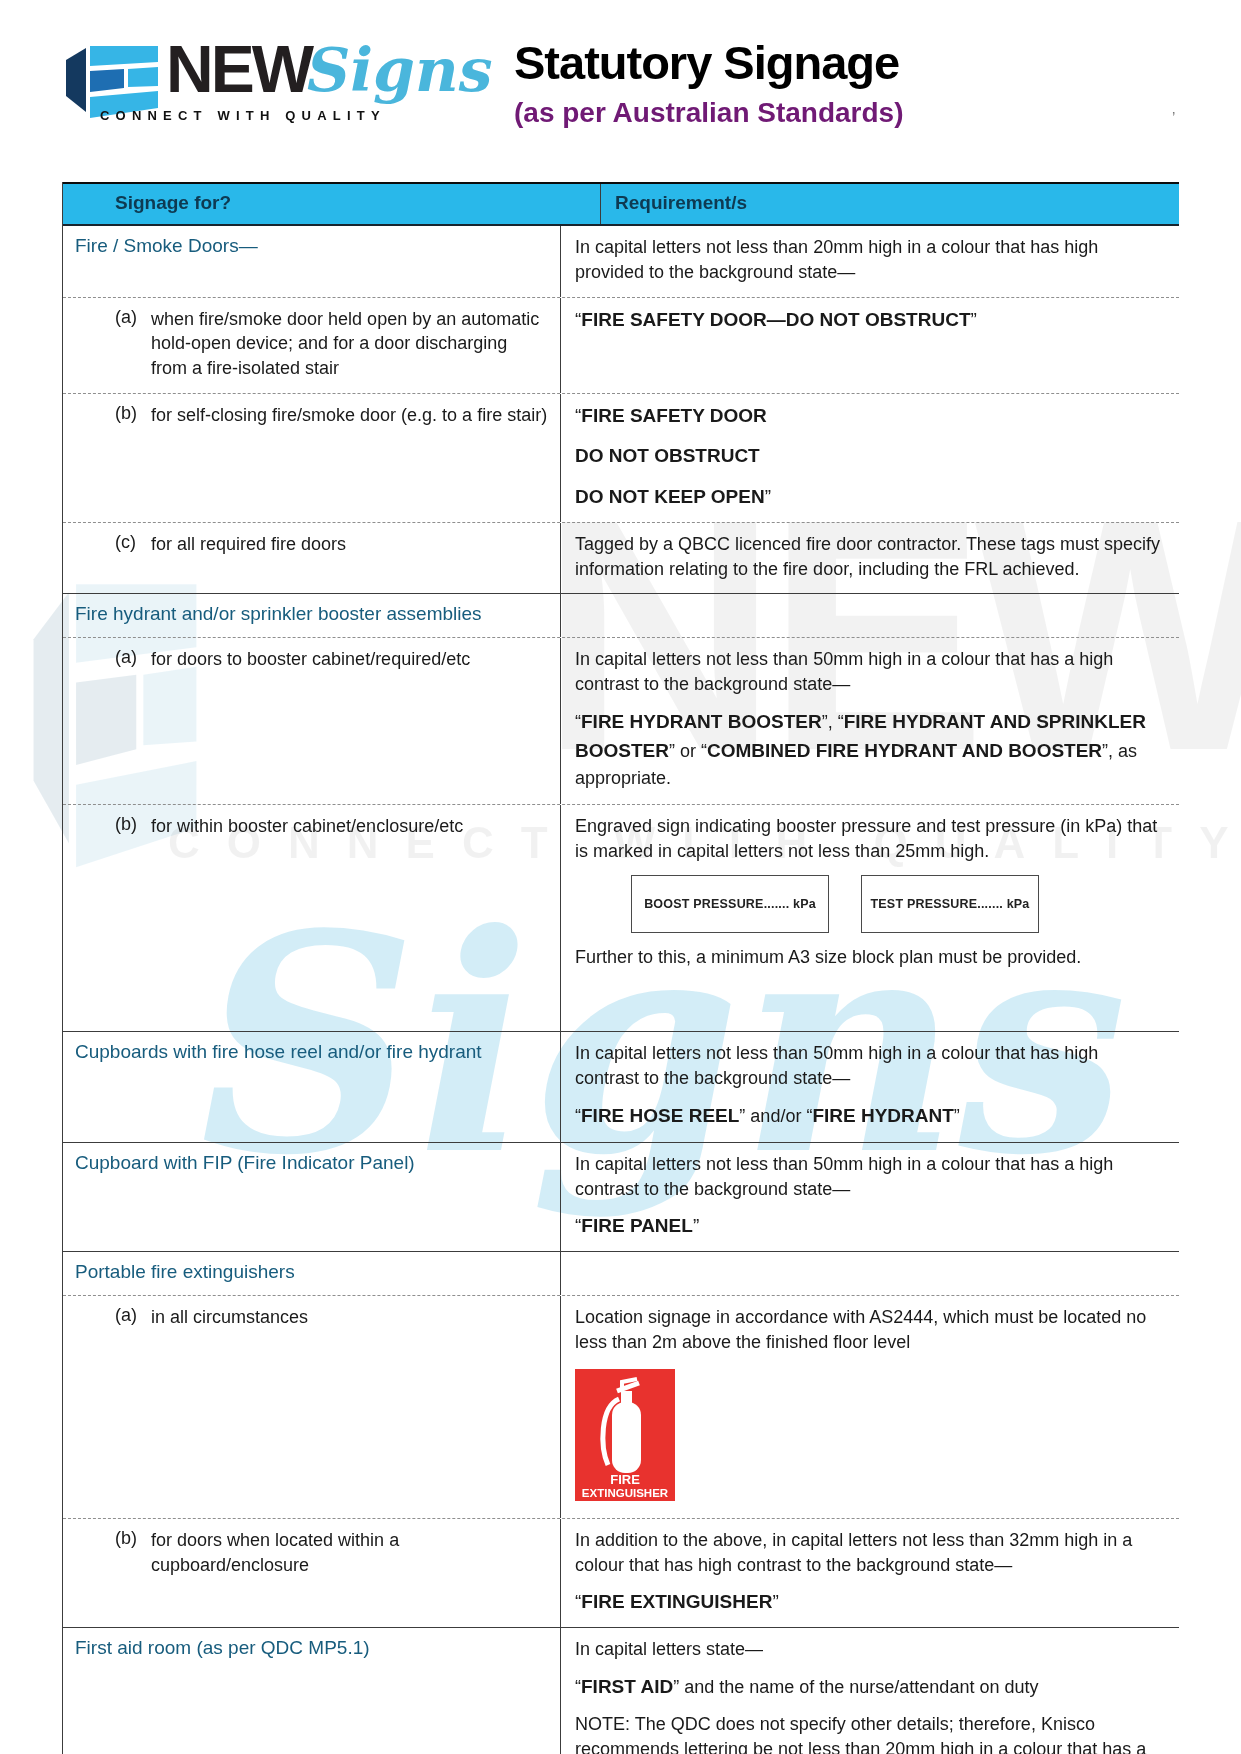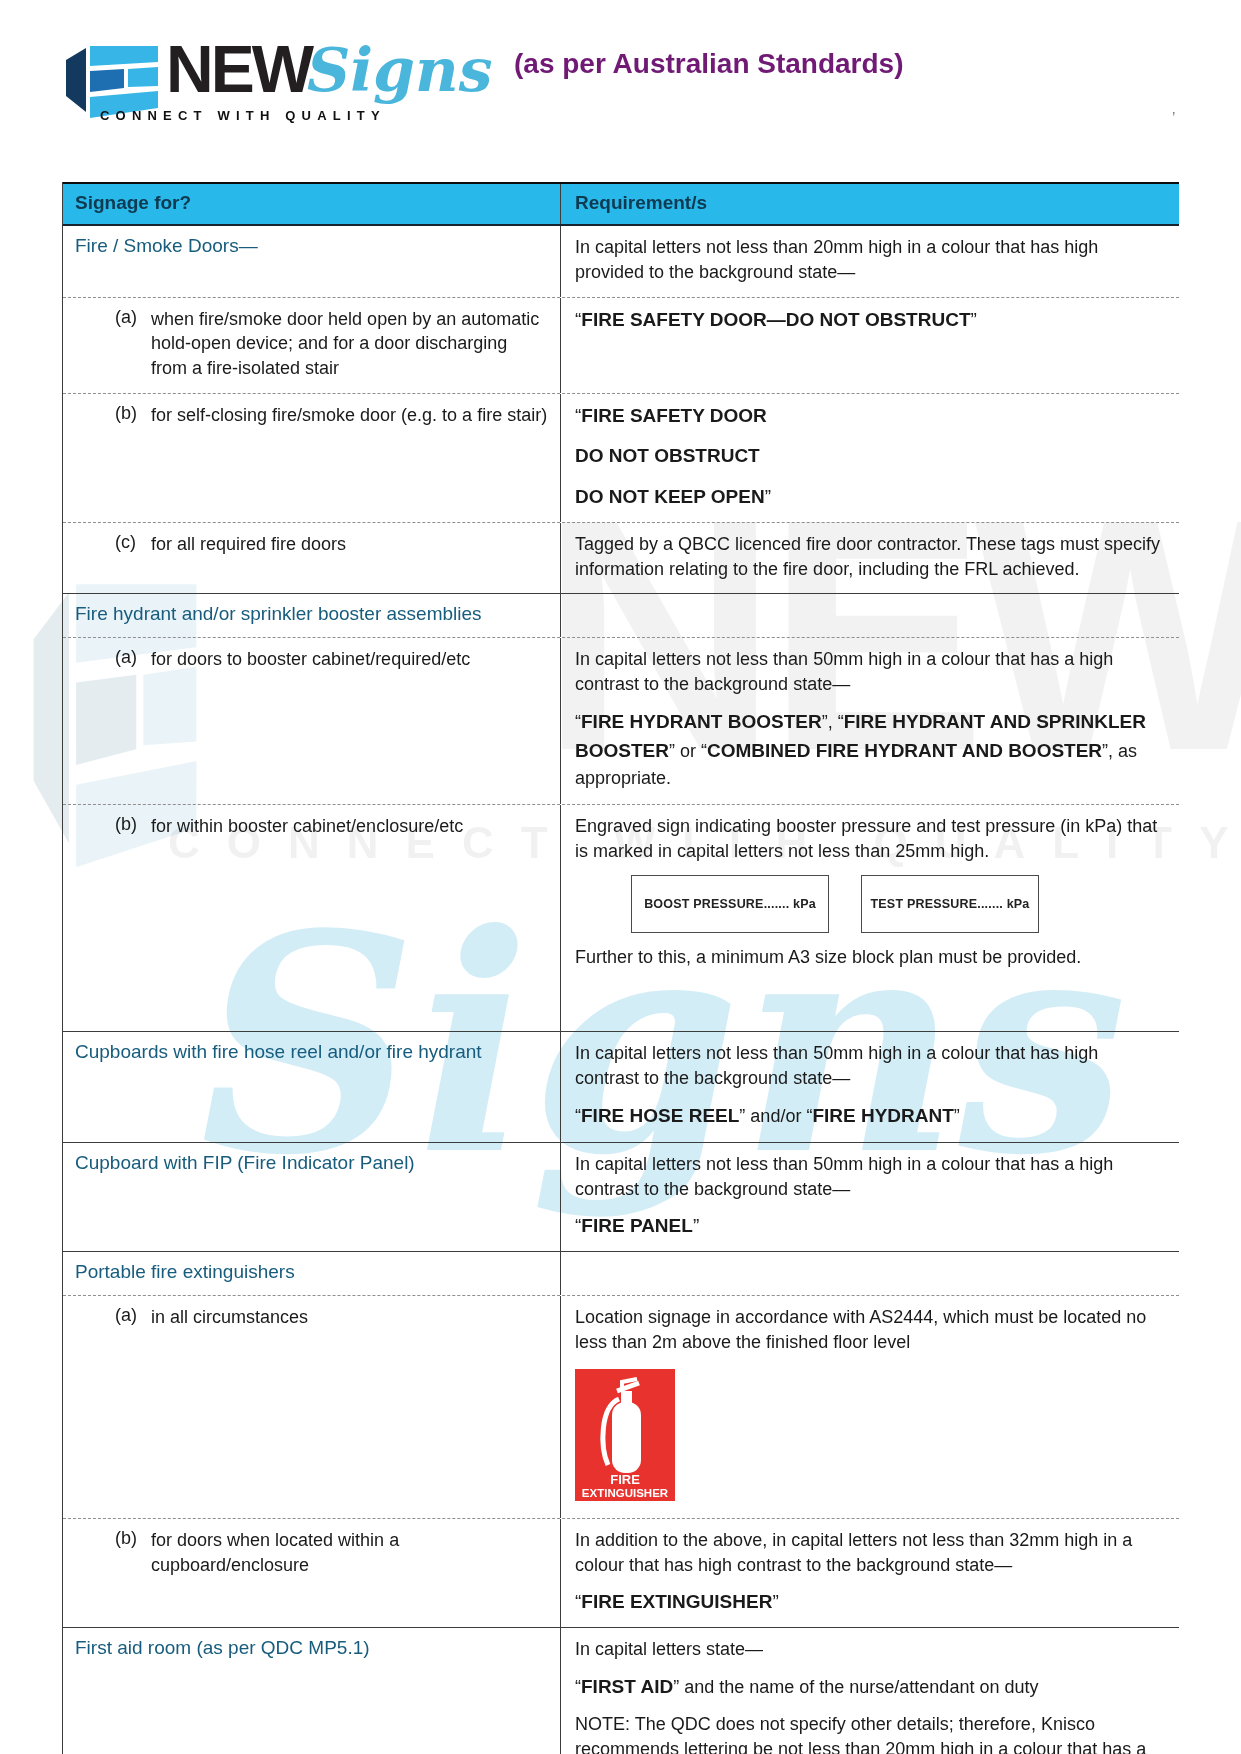--- a/index.html
+++ b/index.html
@@ -25,21 +25,21 @@
   .titles{position:absolute;left:514px;top:38px;}
   .title{font-size:47px;font-weight:700;letter-spacing:-1px;margin:0;line-height:1.05;color:#000;}
   .subtitle{font-size:28px;font-weight:700;margin:10px 0 0 0;color:#701a75;}
   .tick{position:absolute;left:1172px;top:108px;font-size:15px;color:#777;}
 
   
   .tbl{position:relative;z-index:1;margin-left:62px;width:1116px;border-left:1.4px solid #3c3c3c;border-bottom:1.8px solid #3c3c3c;}
   .row{display:flex;align-items:stretch;}
   .c1{flex:0 0 498px;border-right:1.4px solid #3c3c3c;box-sizing:border-box;padding:9px 12px 12px 12px;}
   .c2{flex:1 1 auto;box-sizing:border-box;padding:9px 16px 12px 14px;}
-  .row.head{background:#29b8ea;border-top:2px solid #0c0c0c;border-bottom:2px solid #18242e;min-height:40px;}
+  .row.head{background:#29b8ea;border-top:2px solid #0c0c0c;border-bottom:2px solid #18242e;min-height:40px;padding-left:40px;}
   .row.head .c1,.row.head .c2{padding-top:8px;padding-bottom:8px;font-size:19px;font-weight:700;color:#0e3a52;}
   .t-dot{border-top:1px dashed #8f8f8f;}
   .t-solid{border-top:1.6px solid #3c3c3c;justify-content:space-between;}
   .sec{font-size:19px;font-weight:400;color:#175c7d;}
   .sub{display:flex;padding-left:40px;}
   .sub .lbl{flex:0 0 36px;font-size:18px;}
   .sub .txt{font-size:18px;line-height:1.38;}
   p{margin:0 0 11px 0;font-size:18px;line-height:1.38;}
   p:last-child{margin-bottom:0;}
   .bq{font-size:19px;font-weight:700;margin-bottom:14px;}
@@ -89,20 +89,21 @@
       </svg>
       <div class="logo-text">
         <div class="logo-line">
           <span class="logo-new">NEW</span>
           <span class="logo-signs">Signs</span>
         </div>
         <div class="logo-tagline">CONNECT WITH QUALITY</div>
       </div>
     </div>
     <div class="titles">
+      <h1 class="title">Statutory Signage</h1>
       <h2 class="subtitle">(as per Australian Standards)</h2>
     </div>
     <span class="tick">’</span>
   </div>
 
   <div class="tbl">
 
     <div class="row head">
       <div class="c1">Signage for?</div>
       <div class="c2">Requirement/s</div>

